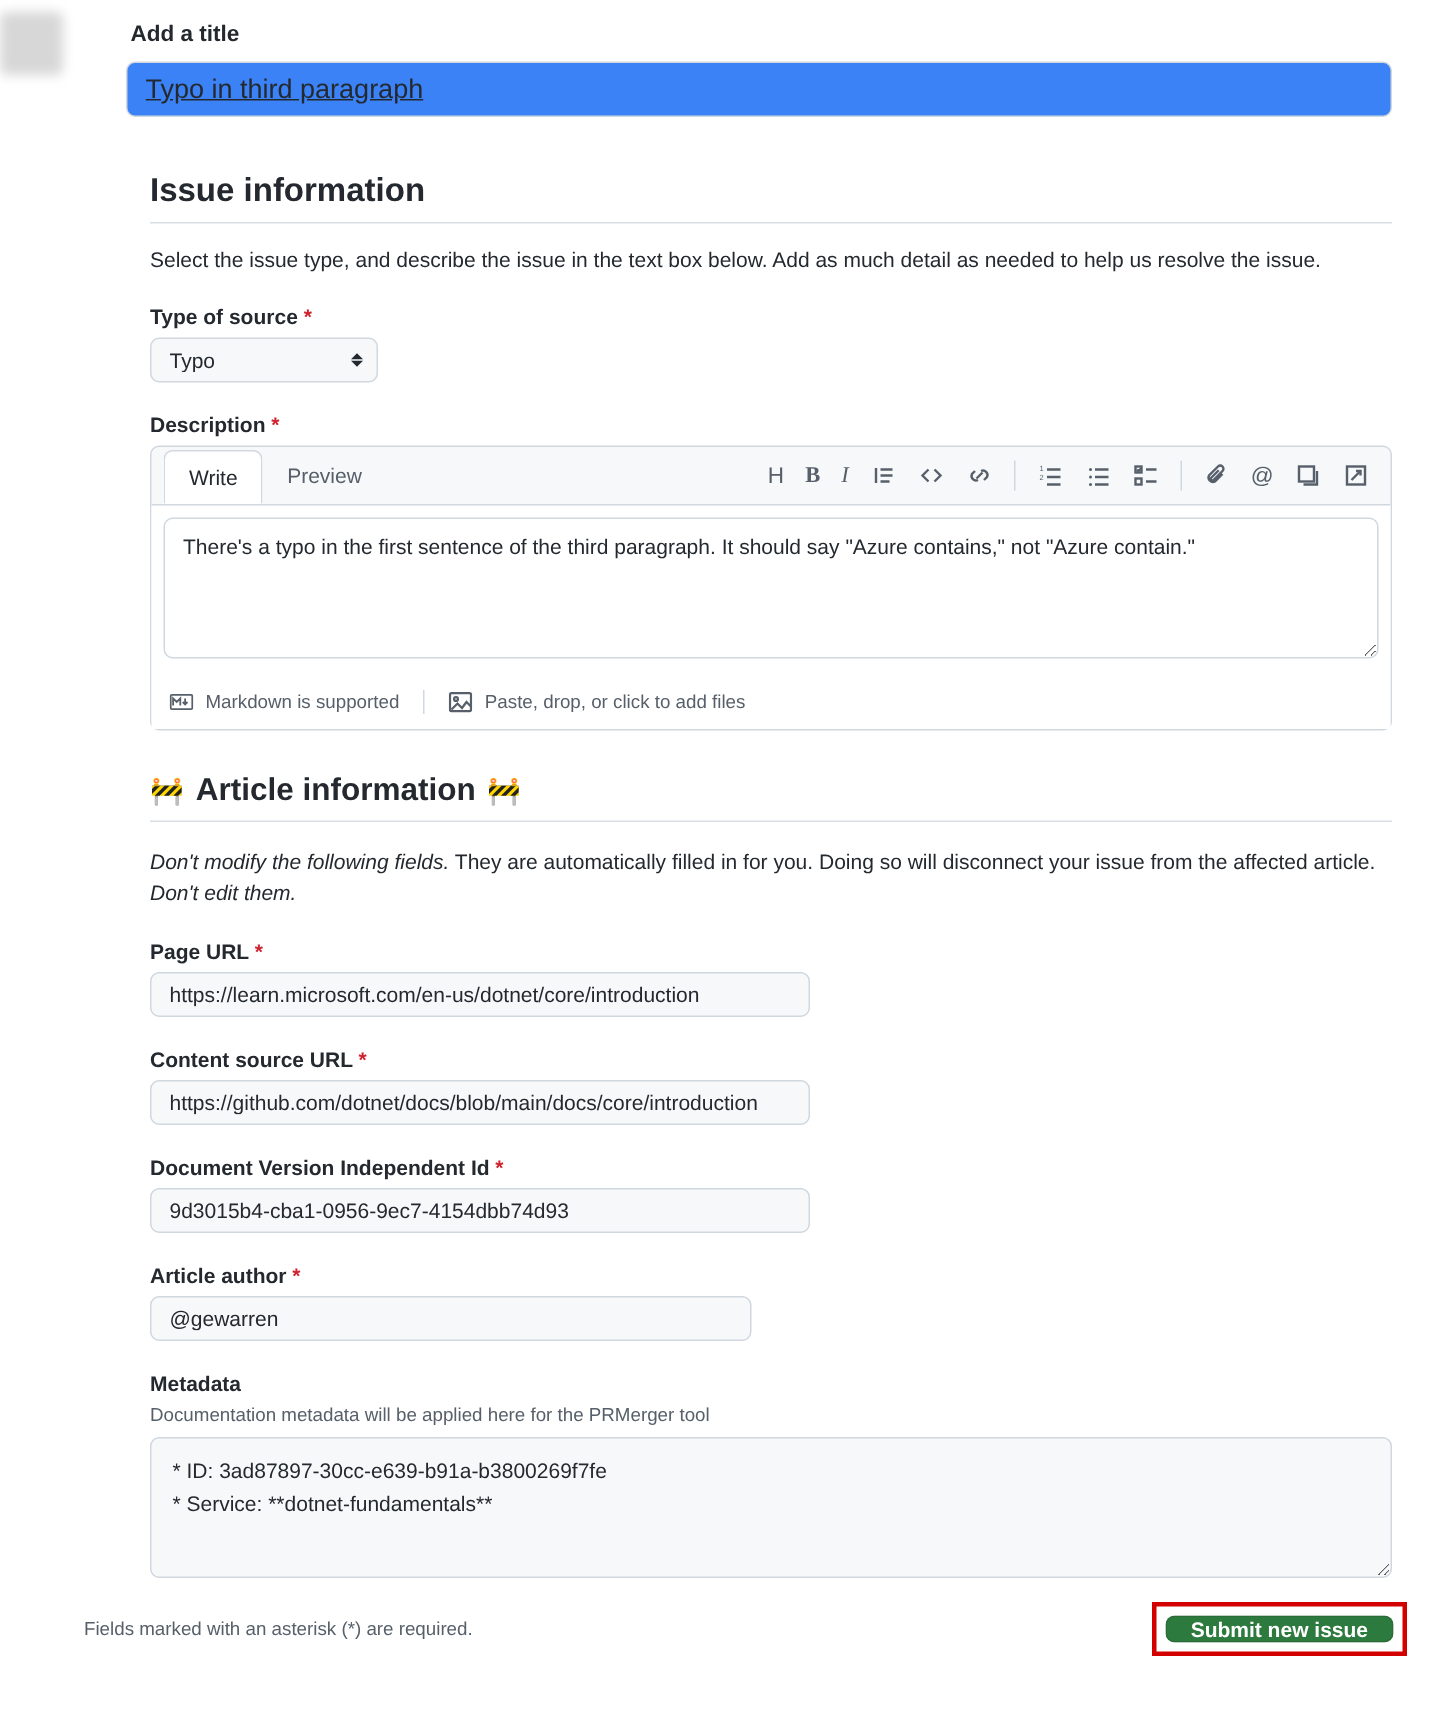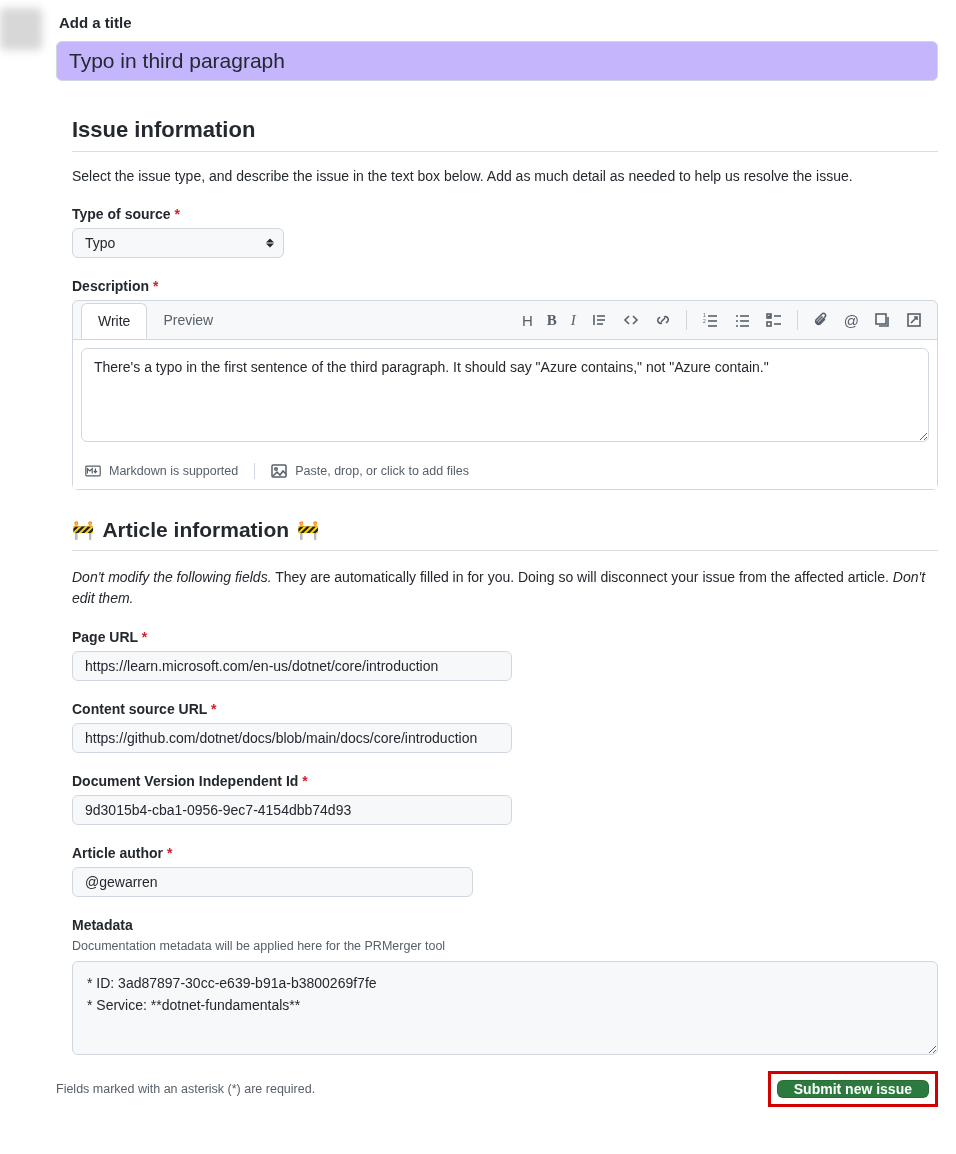--- a/index.html
+++ b/index.html
@@ -12,34 +12,35 @@
   }
   .container { display: flex; }
   .avatar {
     width: 42px;
     height: 42px;
     background: #d7d7d7;
     margin: 8px 14px 0 0;
     filter: blur(4px);
     border-radius: 4px;
   }
-  .main { flex: 1; padding-right: 18px; }
+  .main { flex: 1; padding-right: 28px; margin-left: 28px; }
   .add-title-label {
     font-weight: 600;
     font-size: 15px;
     margin: 14px 0 10px 3px;
   }
   .title-input {
     width: 100%;
     padding: 7px 12px;
-    font-size: 21px;
-    border: 1px solid #d0d7de;
-    border-radius: 6px;
-    background: #c4b5fd;
-    color: #24292f;
+    font-size: 18px;
+    border: 1px solid #d0d7de;
+    border-radius: 6px;
+    background: #3b82f6;
+    color: #24292f;
+    text-decoration: underline;
   }
   .section { margin-left: 16px; margin-top: 36px; }
   .section-heading {
     font-size: 22px;
     font-weight: 600;
     padding-bottom: 8px;
     border-bottom: 1px solid #d8dee4;
     margin-bottom: 16px;
   }
   .section-desc {
@@ -52,21 +53,21 @@
     font-size: 14px;
     margin-bottom: 6px;
     display: block;
   }
   .req::after {
     content: " *";
     color: #cf222e;
   }
   .select-wrap {
     position: relative;
-    width: 212px;
+    width: 152px;
     margin-bottom: 20px;
   }
   .select-field {
     width: 100%;
     padding: 6px 28px 6px 12px;
     font-size: 14px;
     background: #f6f8fa;
     border: 1px solid #d0d7de;
     border-radius: 6px;
     appearance: none;

